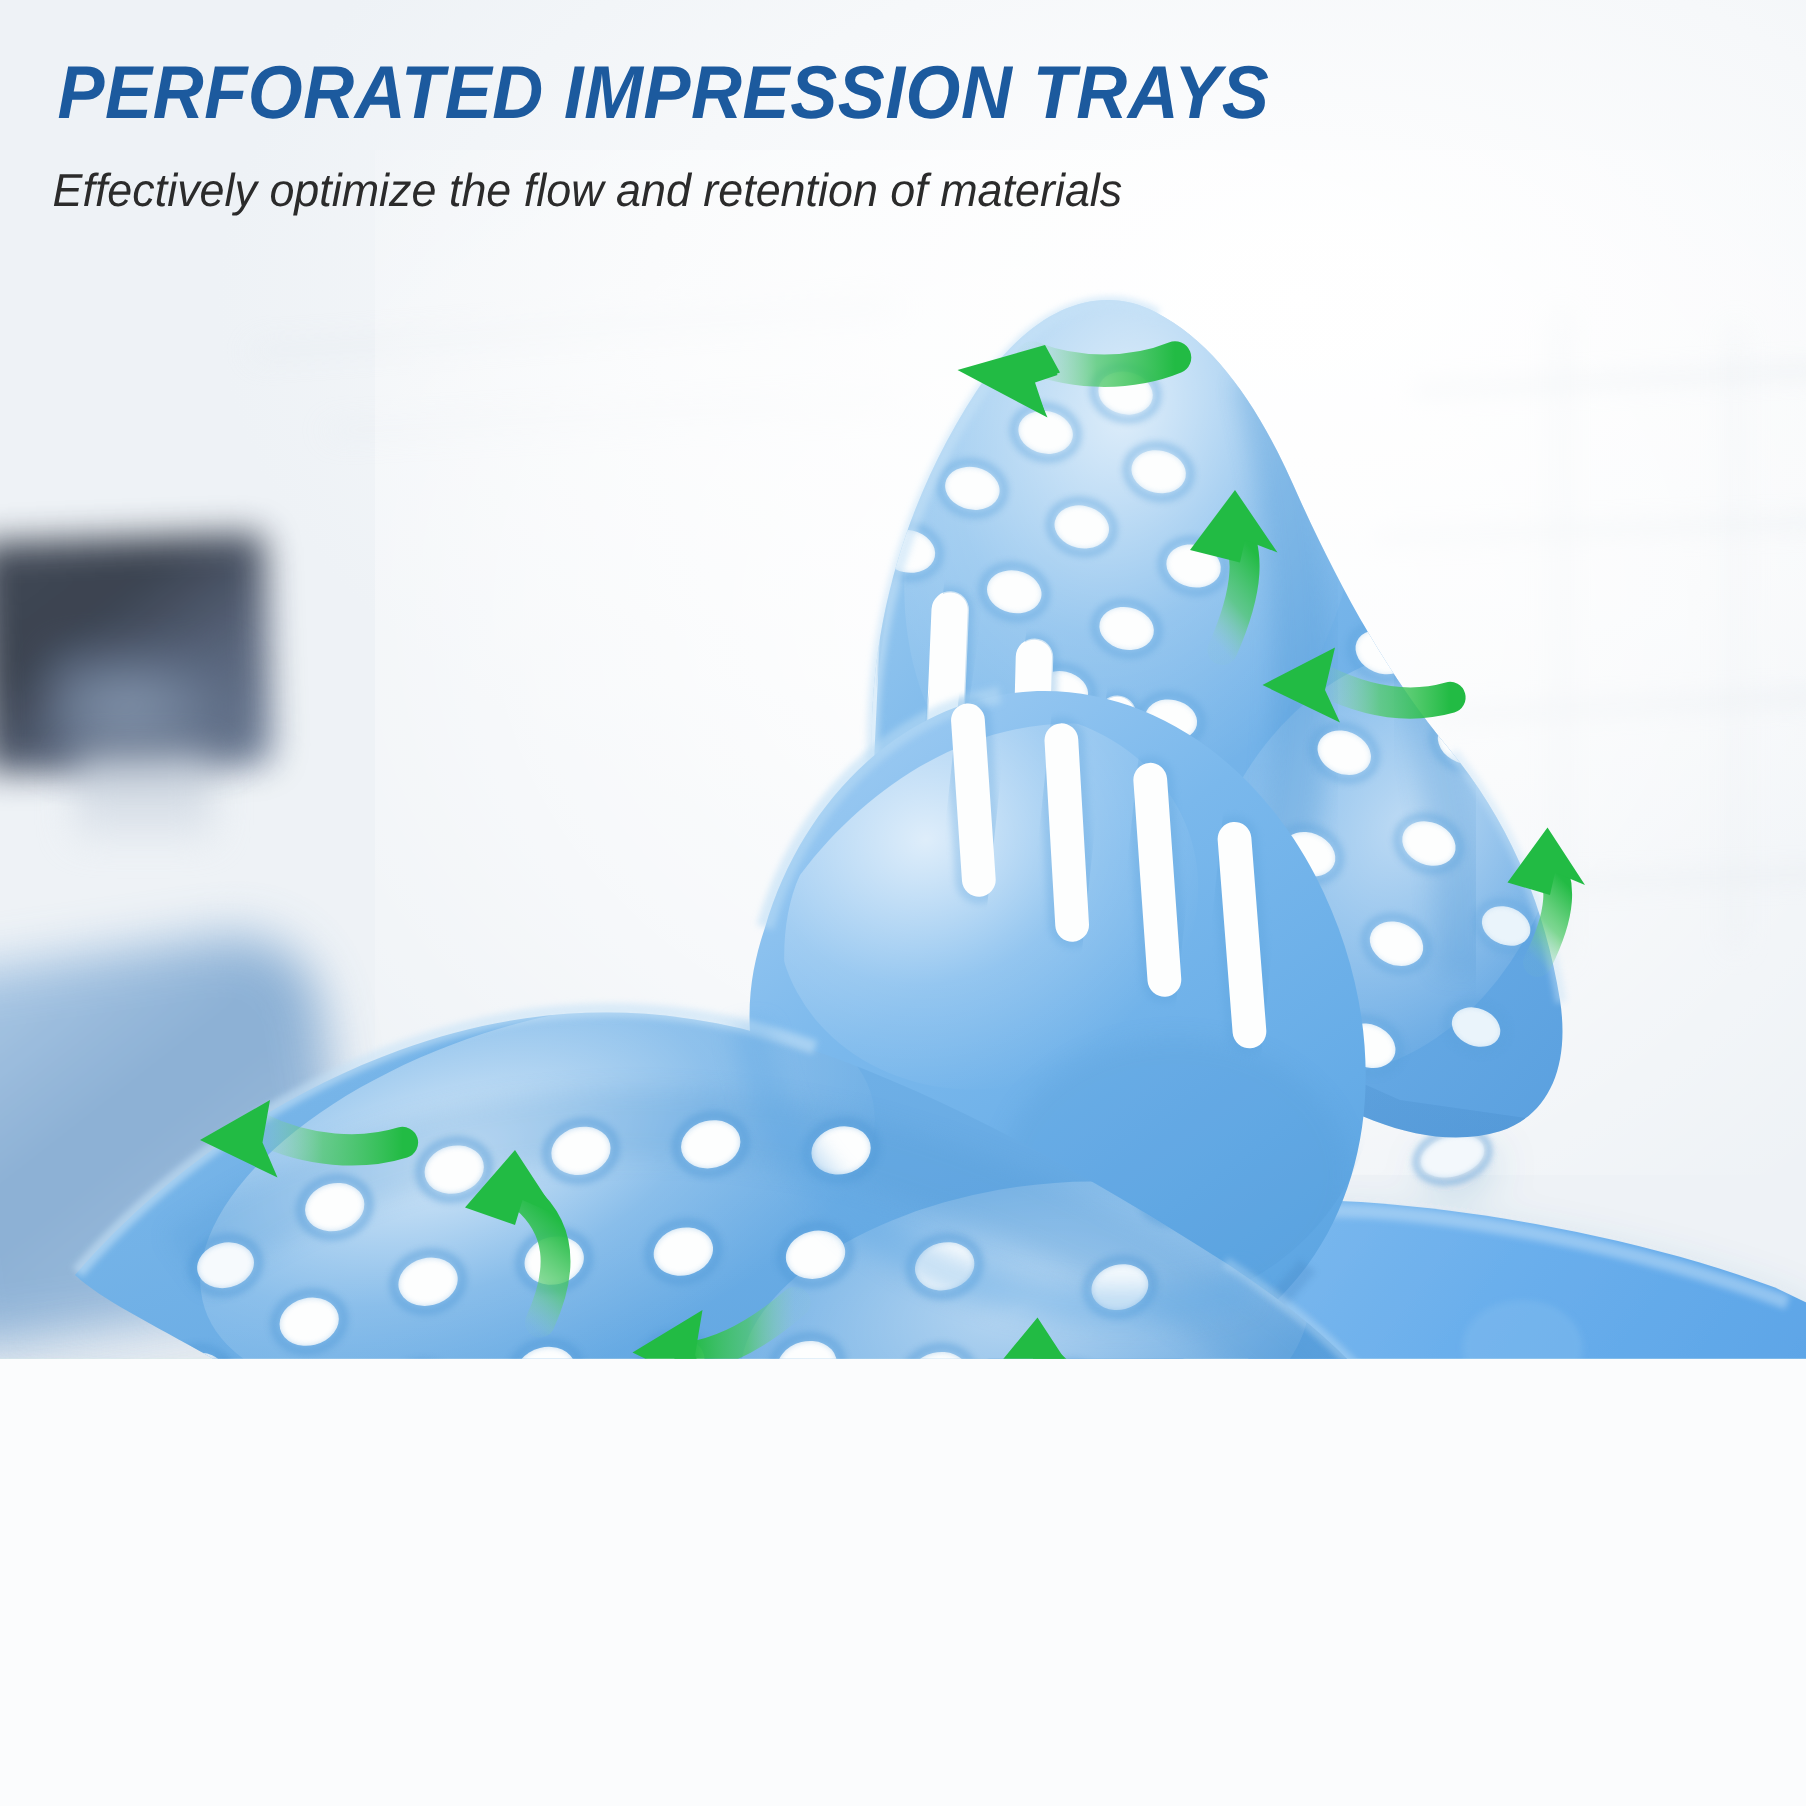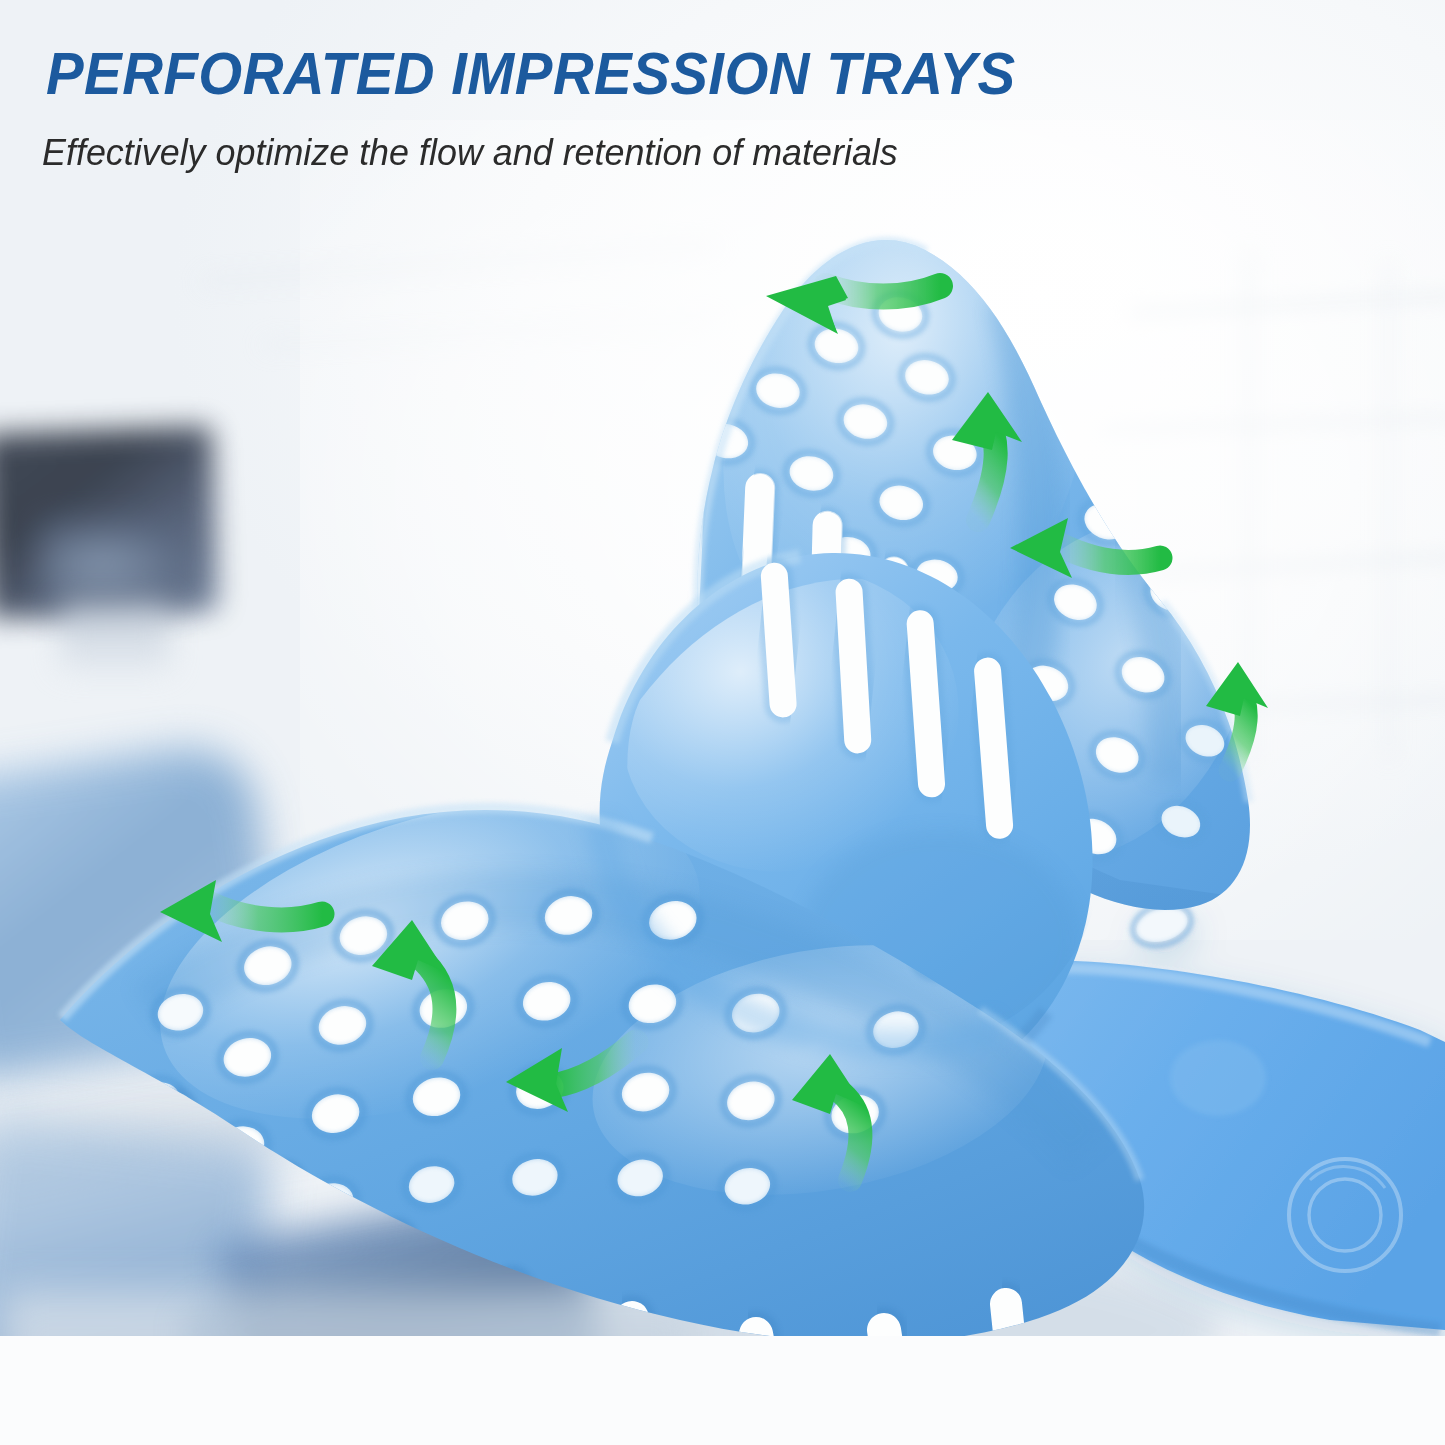--- a/index.html
+++ b/index.html
@@ -7,21 +7,21 @@
   html,body { width:1445px; height:1445px; overflow:hidden; }
   body {
     font-family:"Liberation Sans", sans-serif;
     background:#fbfcfd;
     position:relative;
   }
 
   
   #stage {
     position:absolute; inset:0;
-    width:1445px; height:1336px;
+    width:1445px; height:1087px;
     overflow:hidden;
     background:#86efac;
   }
 
   
   .bg-layer { position:absolute; inset:0; overflow:hidden; }
 
   .bg-base {
     position:absolute; inset:0;
     background:

